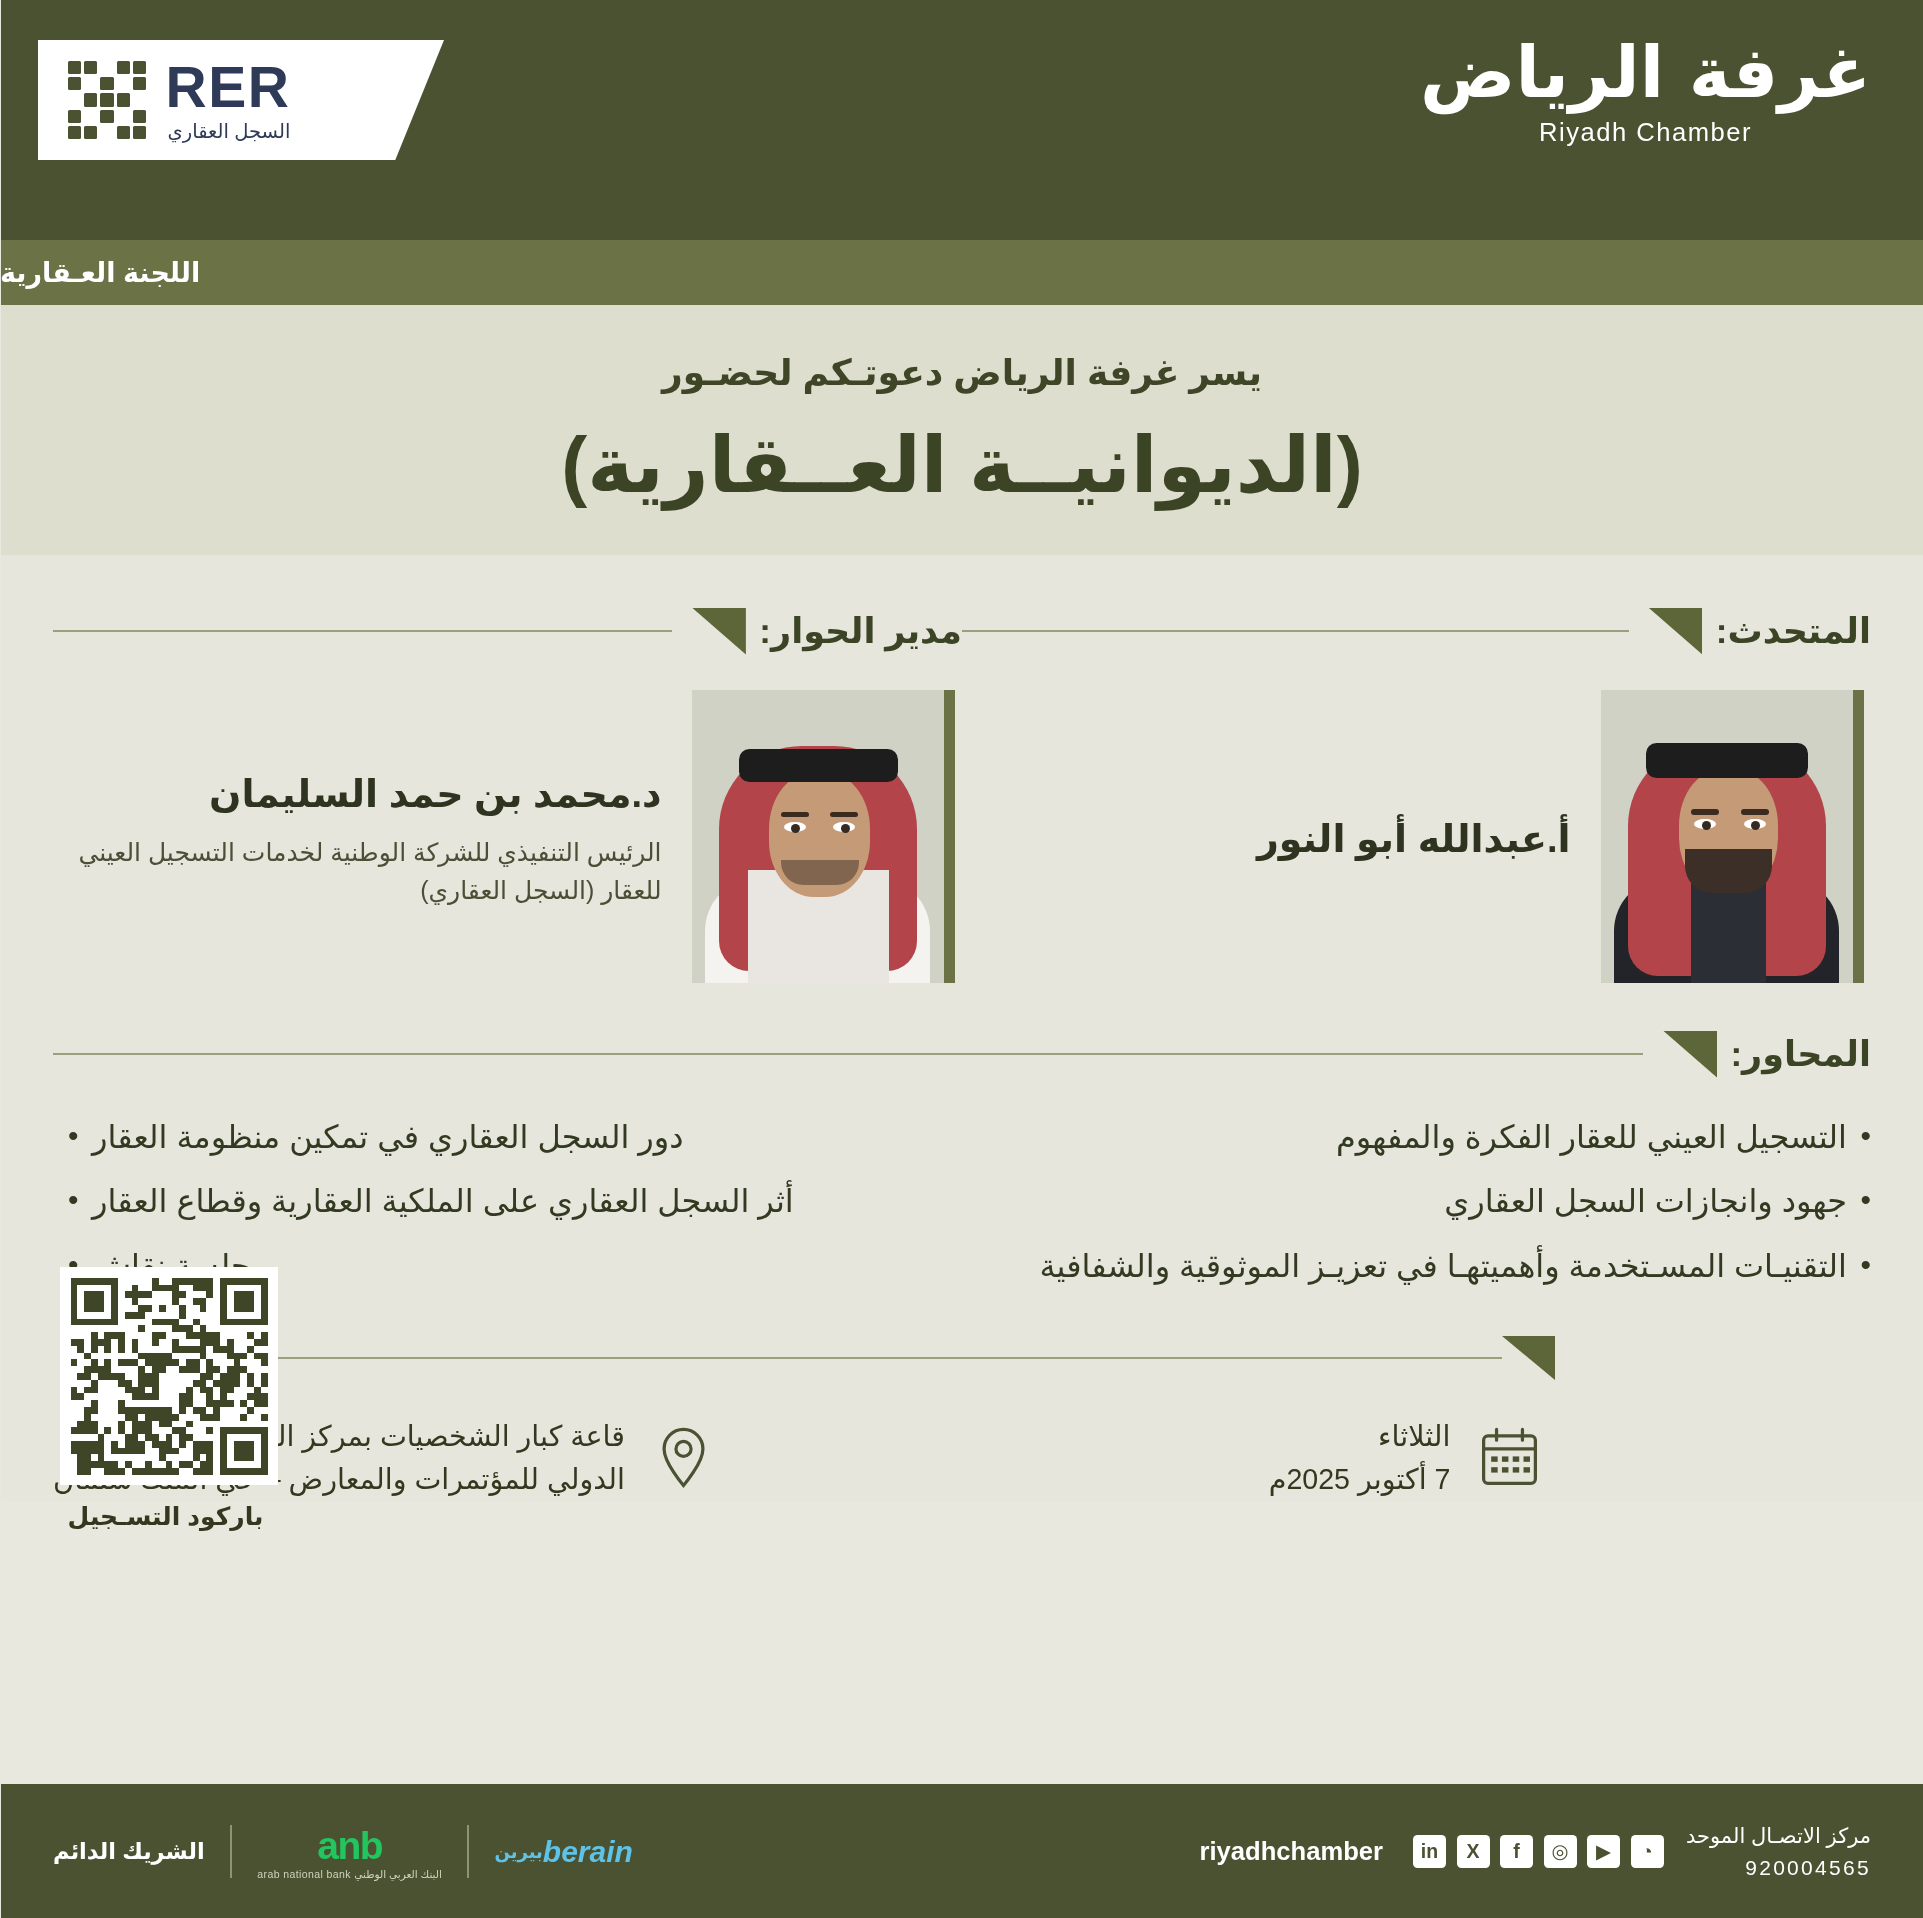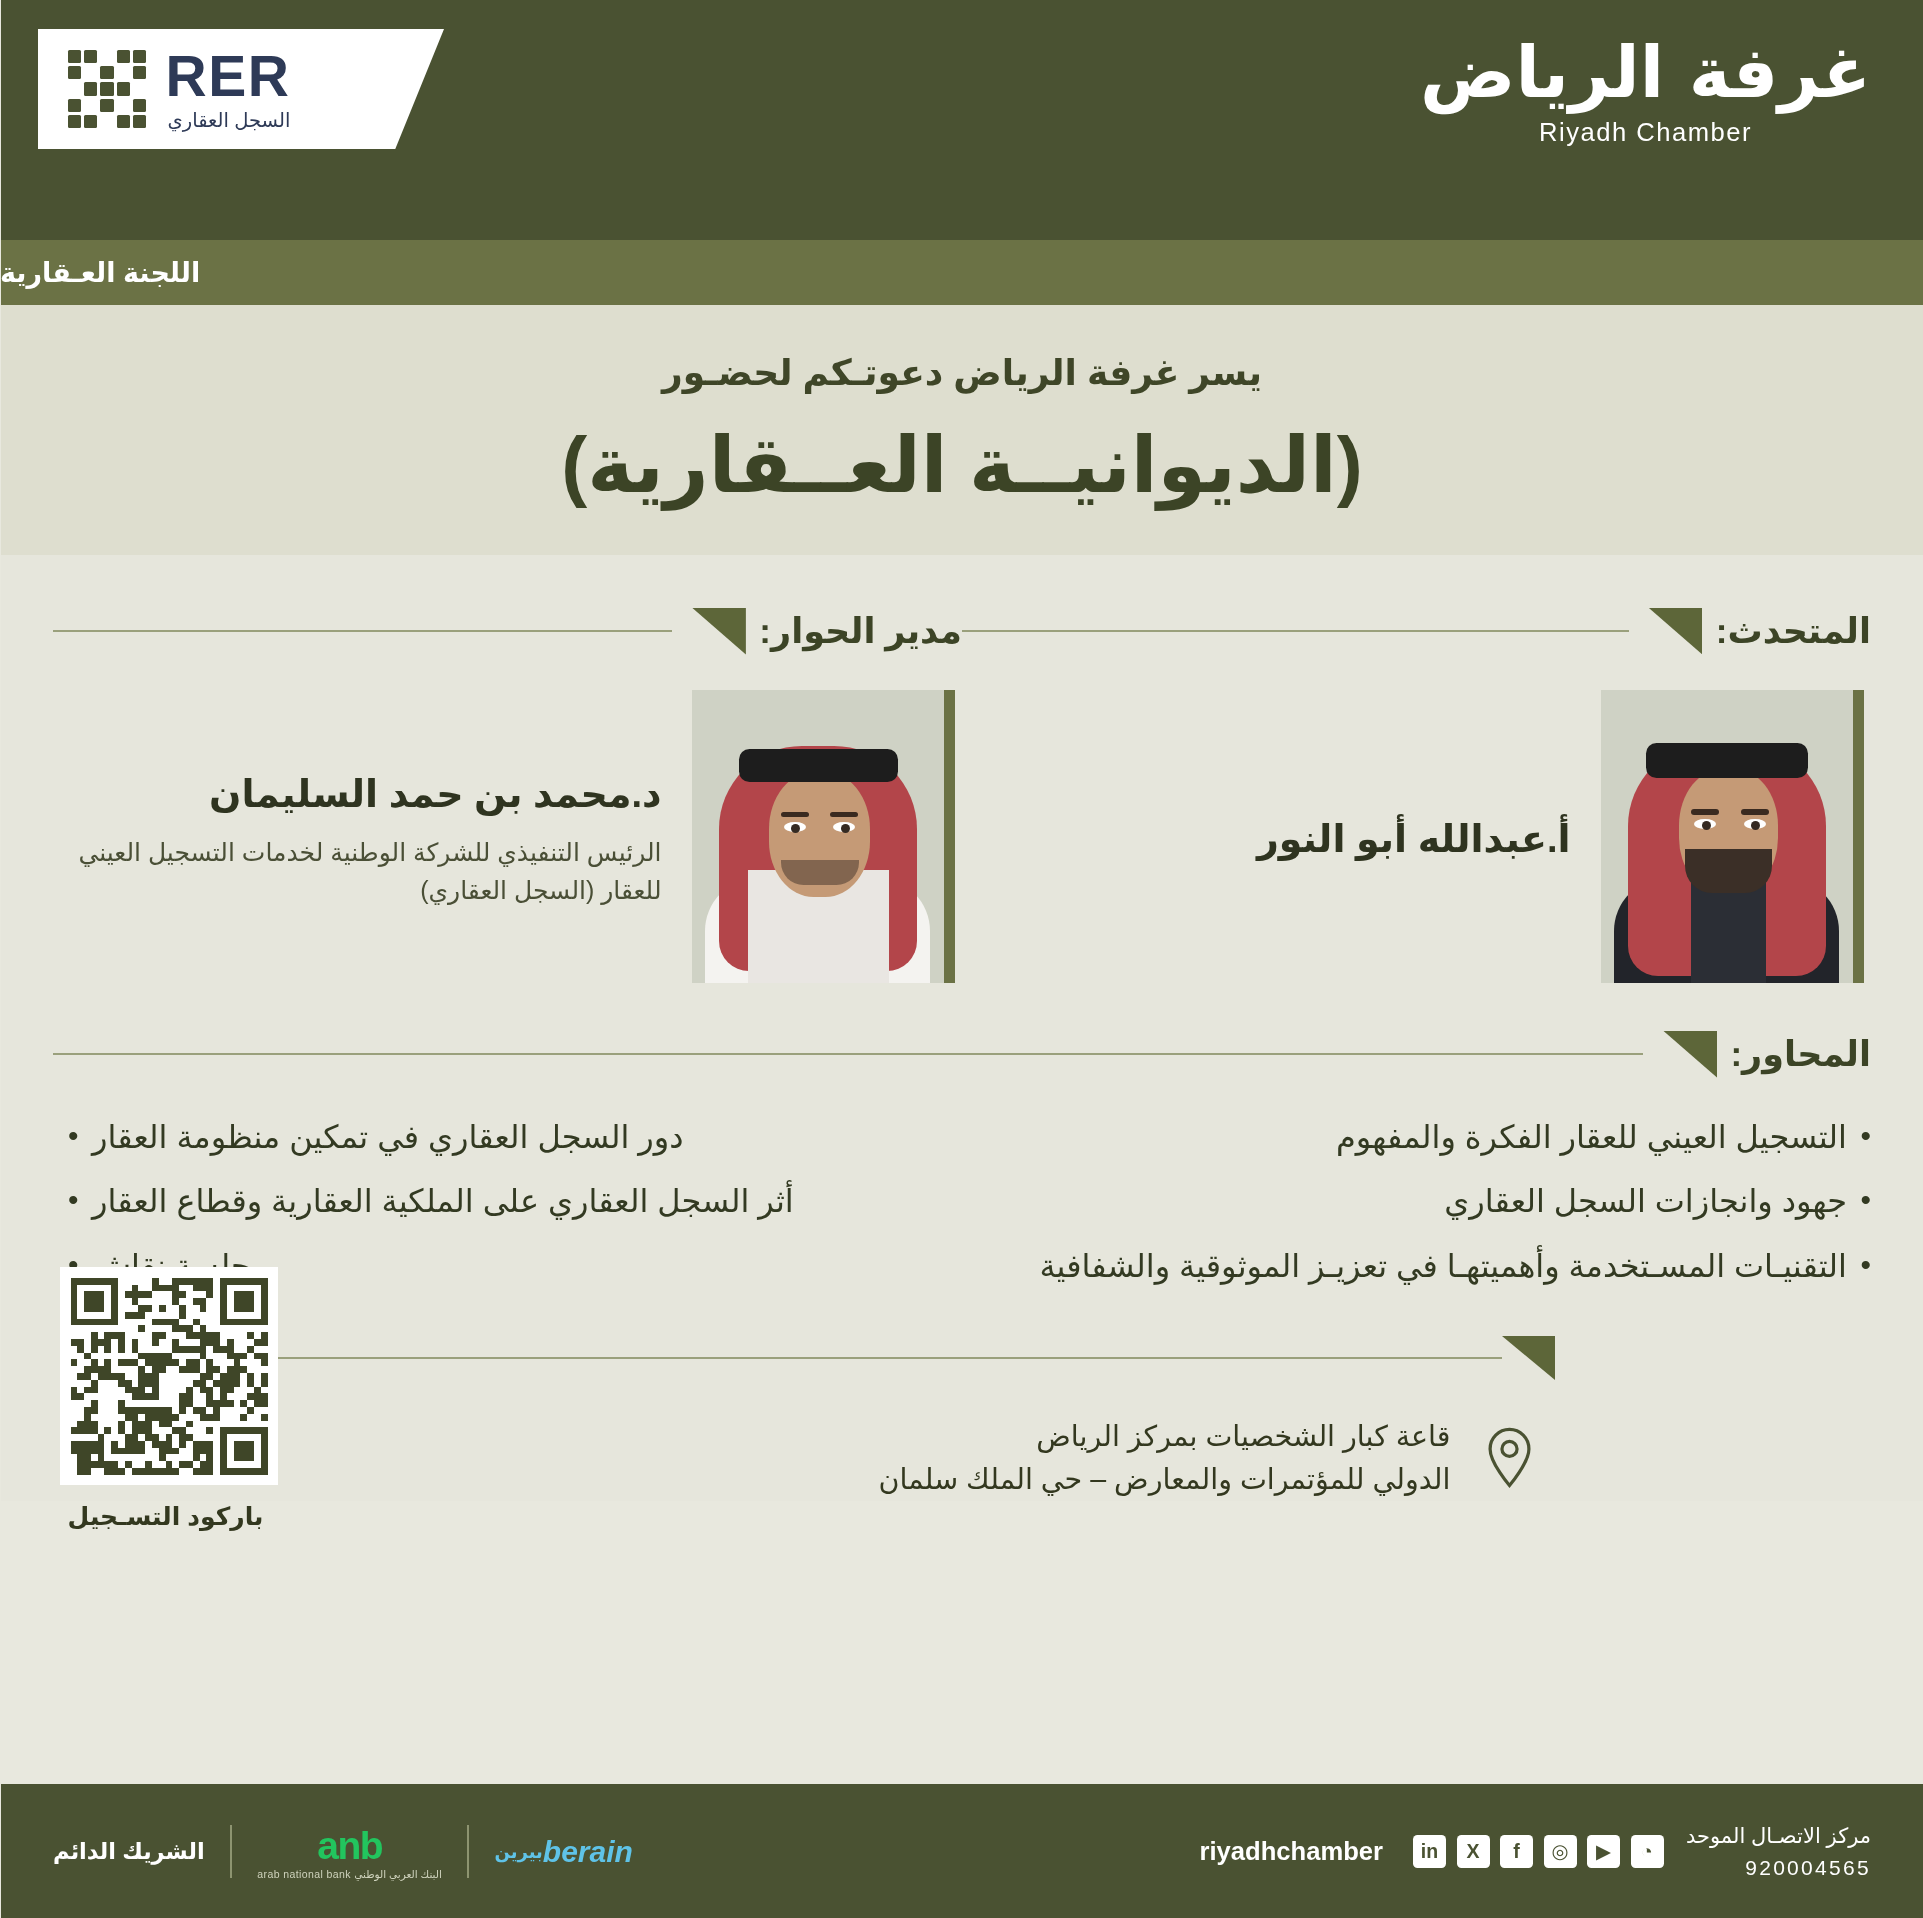--- a/index.html
+++ b/index.html
@@ -26,21 +26,21 @@
     align-items: center;
   }
   .header-inner {
     width: 100%;
     height: 240px;
     position: relative;
   }
   .rer-logo-wrap {
     position: absolute;
     left: 38px;
-    top: 29px;
+    top: 40px;
     width: 406px;
     height: 120px;
     background: #ffffff;
     clip-path: polygon(0 0, 100% 0, 88% 100%, 0 100%);
     display: flex;
     align-items: center;
     padding-right: 0;
     padding-left: 30px;
     gap: 19.5px;
     direction: ltr;
@@ -535,20 +535,41 @@
               <circle cx="32" cy="24" r="7" stroke="#4a5232" stroke-width="3" fill="none"></circle>
             </svg>
           </div>
           <div class="info-text">
             <div>قاعة كبار الشخصيات بمركز الرياض</div>
             <div>الدولي للمؤتمرات والمعارض – حي الملك سلمان</div>
           </div>
         </div>
 
 
+        <div class="info-item" style="order:1;">
+          <div class="info-icon">
+            <svg width="69" height="69" viewBox="0 0 64 64" fill="none">
+              <rect x="8" y="12" width="48" height="44" rx="4" stroke="#4a5232" stroke-width="3" fill="none"></rect>
+              <path d="M8 24h48" stroke="#4a5232" stroke-width="3"></path>
+              <path d="M20 6v10M44 6v10" stroke="#4a5232" stroke-width="3" stroke-linecap="round"></path>
+              <rect x="15" y="31" width="6" height="5" fill="#4a5232"></rect>
+              <rect x="25" y="31" width="6" height="5" fill="#4a5232"></rect>
+              <rect x="35" y="31" width="6" height="5" fill="#4a5232"></rect>
+              <rect x="45" y="31" width="6" height="5" fill="#4a5232"></rect>
+              <rect x="15" y="41" width="6" height="5" fill="#4a5232"></rect>
+              <rect x="25" y="41" width="6" height="5" fill="#4a5232"></rect>
+              <rect x="35" y="41" width="6" height="5" fill="#4a5232"></rect>
+              <rect x="45" y="41" width="6" height="5" fill="#4a5232"></rect>
+            </svg>
+          </div>
+          <div class="info-text">
+            <div>الثلاثاء</div>
+            <div>7 أكتوبر 2025م</div>
+          </div>
+        </div>
       </div>
 
       <div class="qr-block">
         <div class="qr-box">
           <div class="qr-grid" id="qrgrid">
               <i class="b"></i>
               <i class="b"></i>
               <i class="b"></i>
               <i class="b"></i>
               <i class="b"></i>

